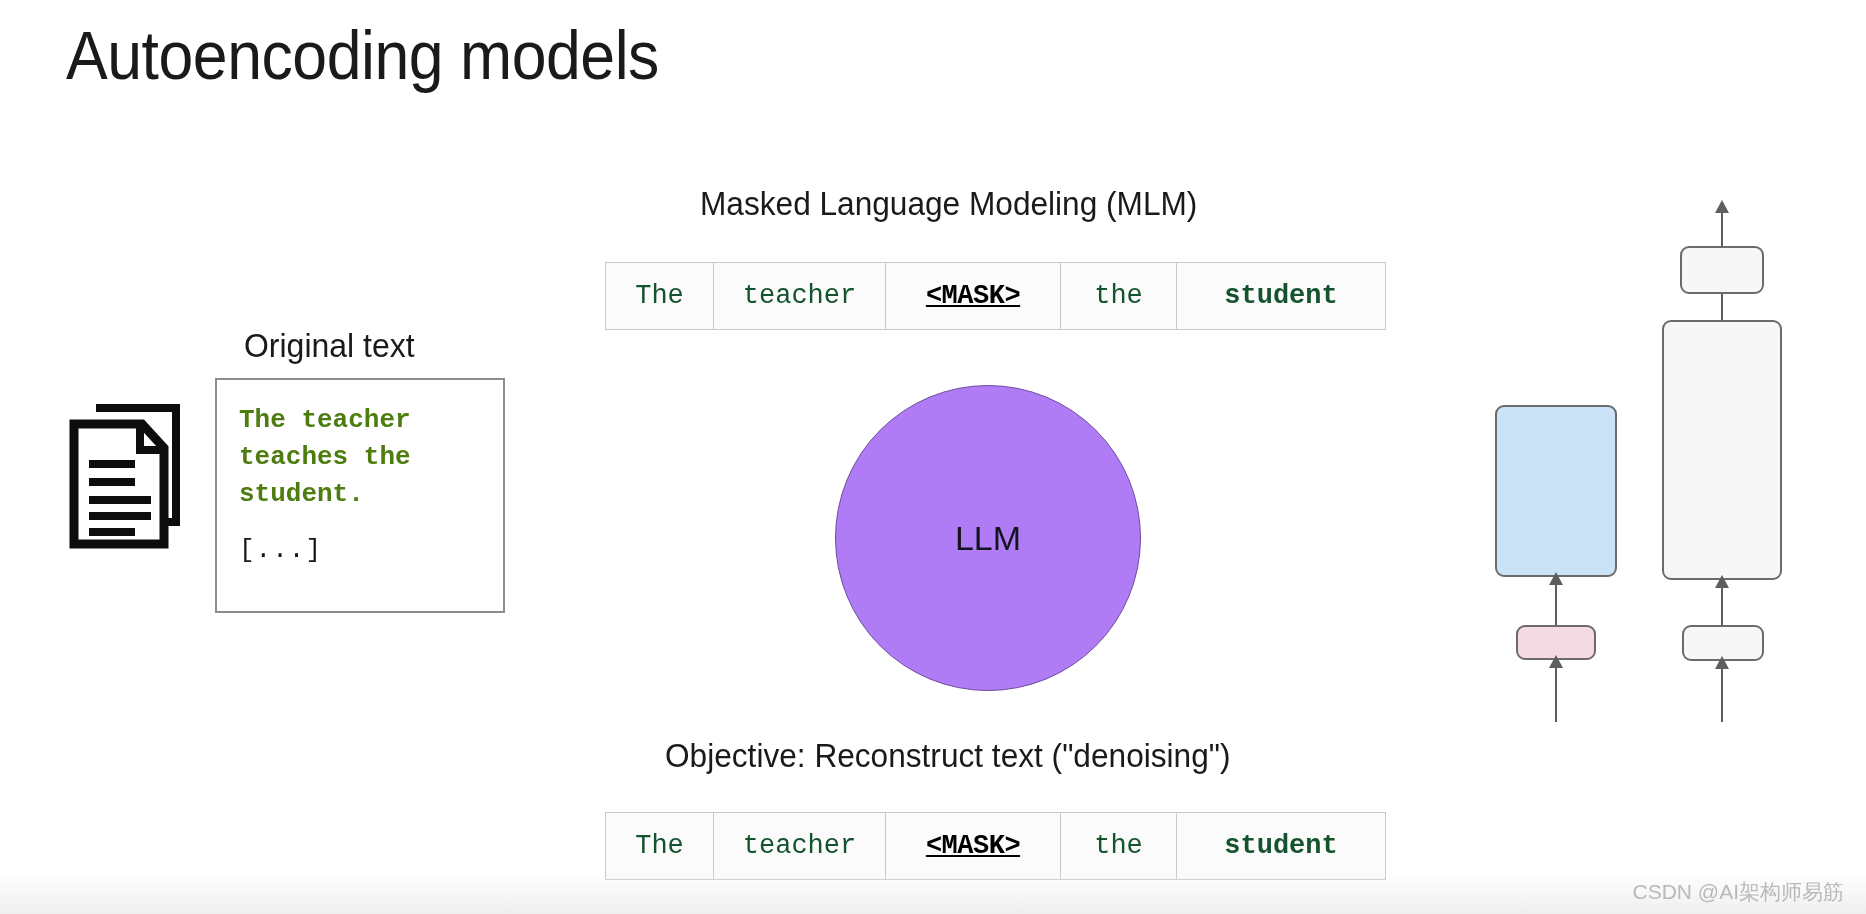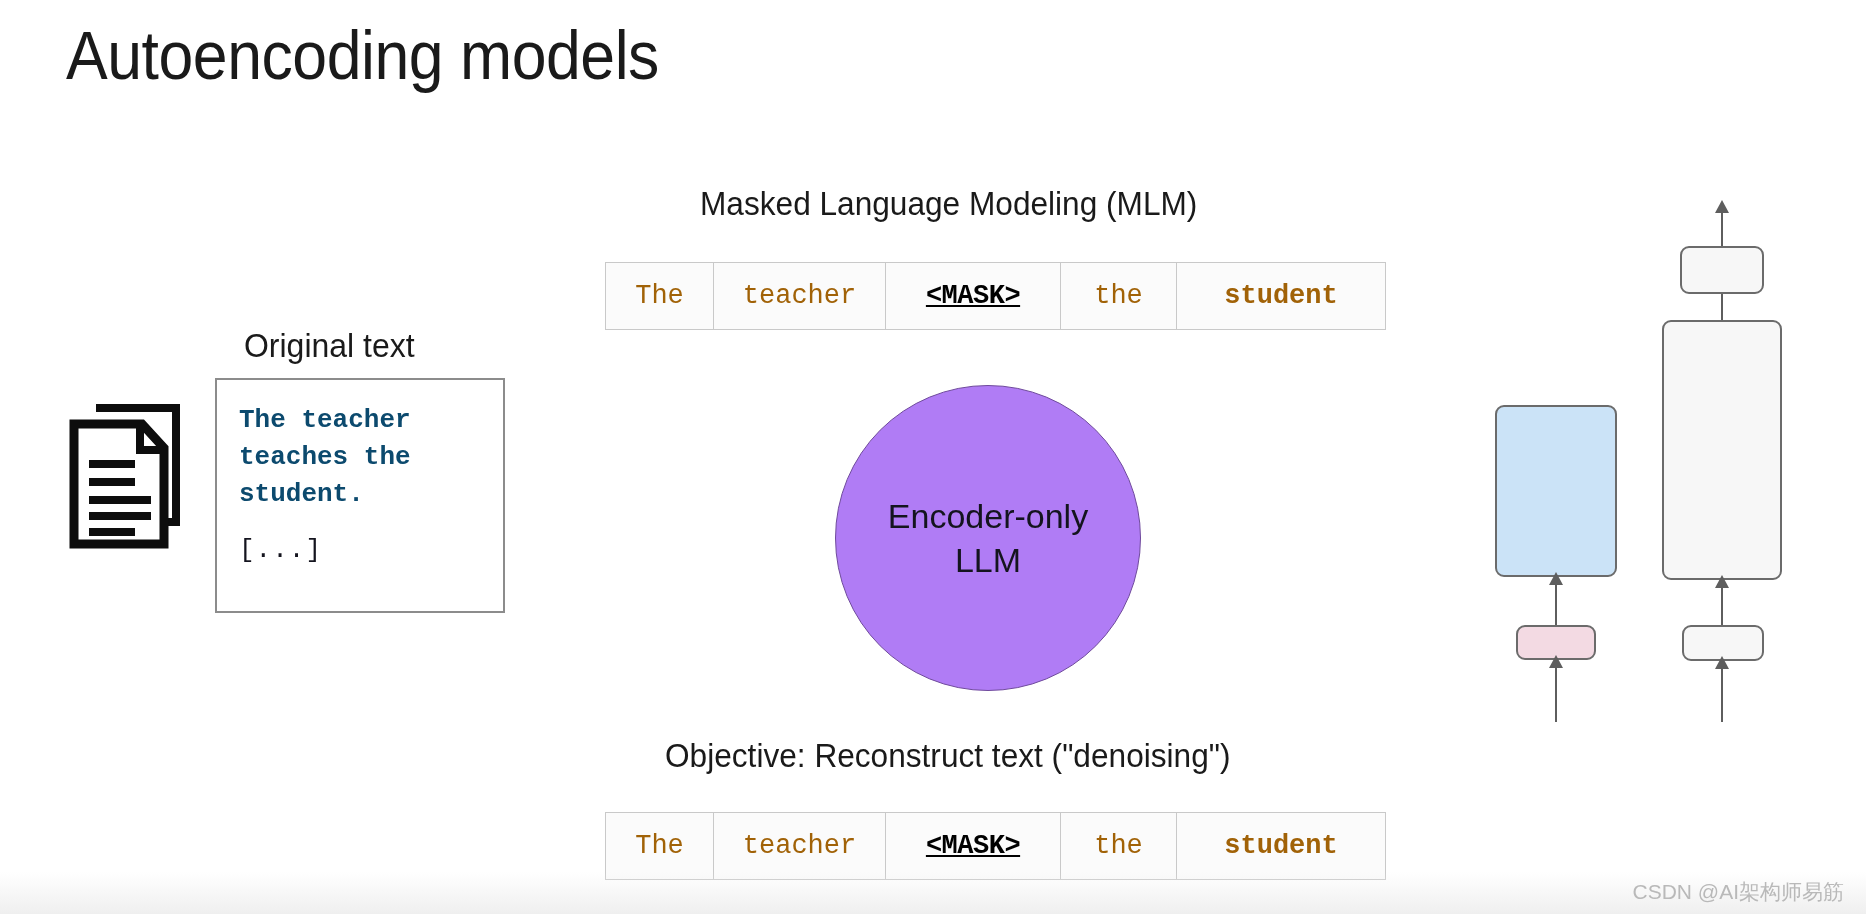--- a/index.html
+++ b/index.html
@@ -57,21 +57,21 @@
     height: 235px;
     border: 2px solid #8c8c8c;
     background: #ffffff;
     box-sizing: border-box;
     padding: 22px 20px 0 22px;
   }
   .mono-body {
     font-family: "Liberation Mono", "DejaVu Sans Mono", monospace;
     font-size: 26px;
     line-height: 37px;
-    color: #0c4a6e;
+    color: #4d7c0f;
     white-space: pre-wrap;
   }
   .mono-body.bold { font-weight: 700; }
   #original-text-ellipsis {
     margin-top: 22px;
     font-family: "Liberation Mono", "DejaVu Sans Mono", monospace;
     font-size: 26px;
     color: #14141e;
     letter-spacing: 1px;
   }
@@ -109,21 +109,21 @@
   #token-row-input  { left: 605px; top: 262px; }
   #token-row-output { left: 605px; top: 812px; }
 
   .token-cell {
     display: flex;
     align-items: center;
     justify-content: center;
     border-right: 1px solid #c9c9c9;
     font-family: "Liberation Mono", "DejaVu Sans Mono", monospace;
     font-size: 27px;
-    color: #a16207;
+    color: #14532d;
     box-sizing: border-box;
     height: 100%;
   }
   .token-cell:last-child { border-right: none; }
   .token-cell.mask { font-weight: 700; color: #000; letter-spacing: -0.5px; }
   .token-cell.w-the     { width: 108px; }
   .token-cell.w-teacher { width: 172px; }
   .token-cell.w-mask    { width: 175px; text-decoration: underline; }
   .token-cell.w-the2    { width: 116px; }
   .token-cell.w-student { width: 208px; font-weight: bold; }
@@ -254,21 +254,20 @@
 
 <div id="token-row-input" class="token-row">
   <div class="token-cell w-the">The</div>
   <div class="token-cell w-teacher">teacher</div>
   <div class="token-cell w-mask mask">&lt;MASK&gt;</div>
   <div class="token-cell w-the2">the</div>
   <div class="token-cell w-student">student</div>
 </div>
 
 <div id="encoder-circle">
-  <span>Encoder-only</span>
   <span>LLM</span>
 </div>
 
 <div id="objective-heading">Objective: Reconstruct text ("denoising")</div>
 
 <div id="token-row-output" class="token-row">
   <div class="token-cell w-the">The</div>
   <div class="token-cell w-teacher">teacher</div>
   <div class="token-cell w-mask mask">&lt;MASK&gt;</div>
   <div class="token-cell w-the2">the</div>

